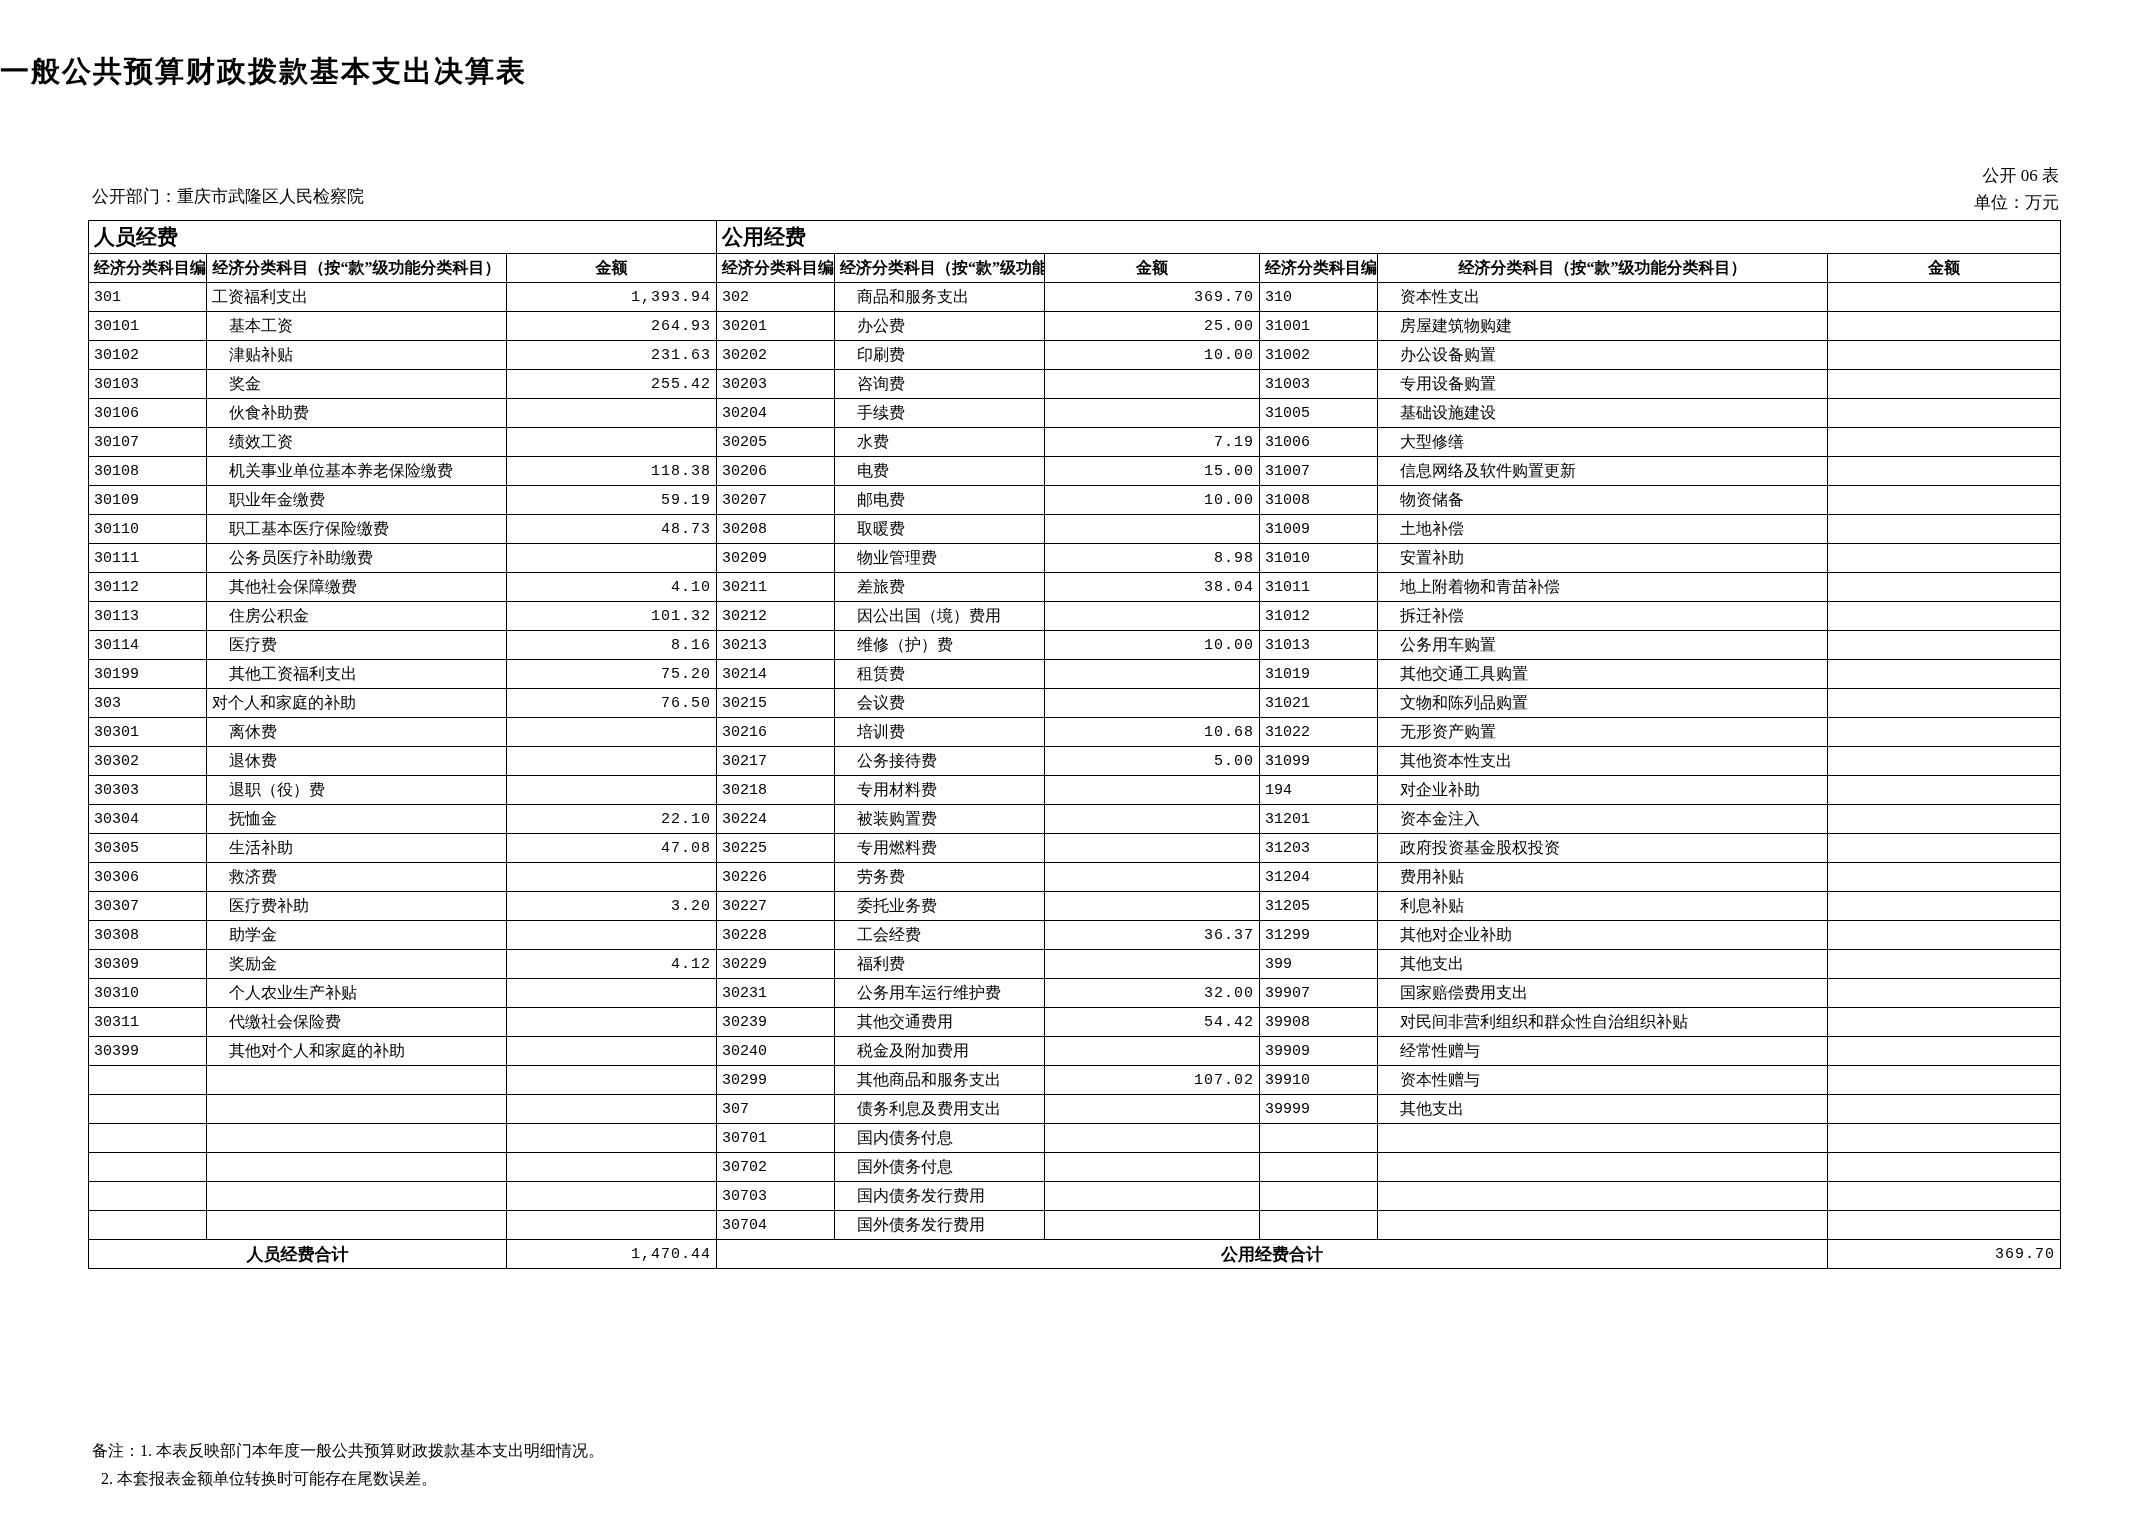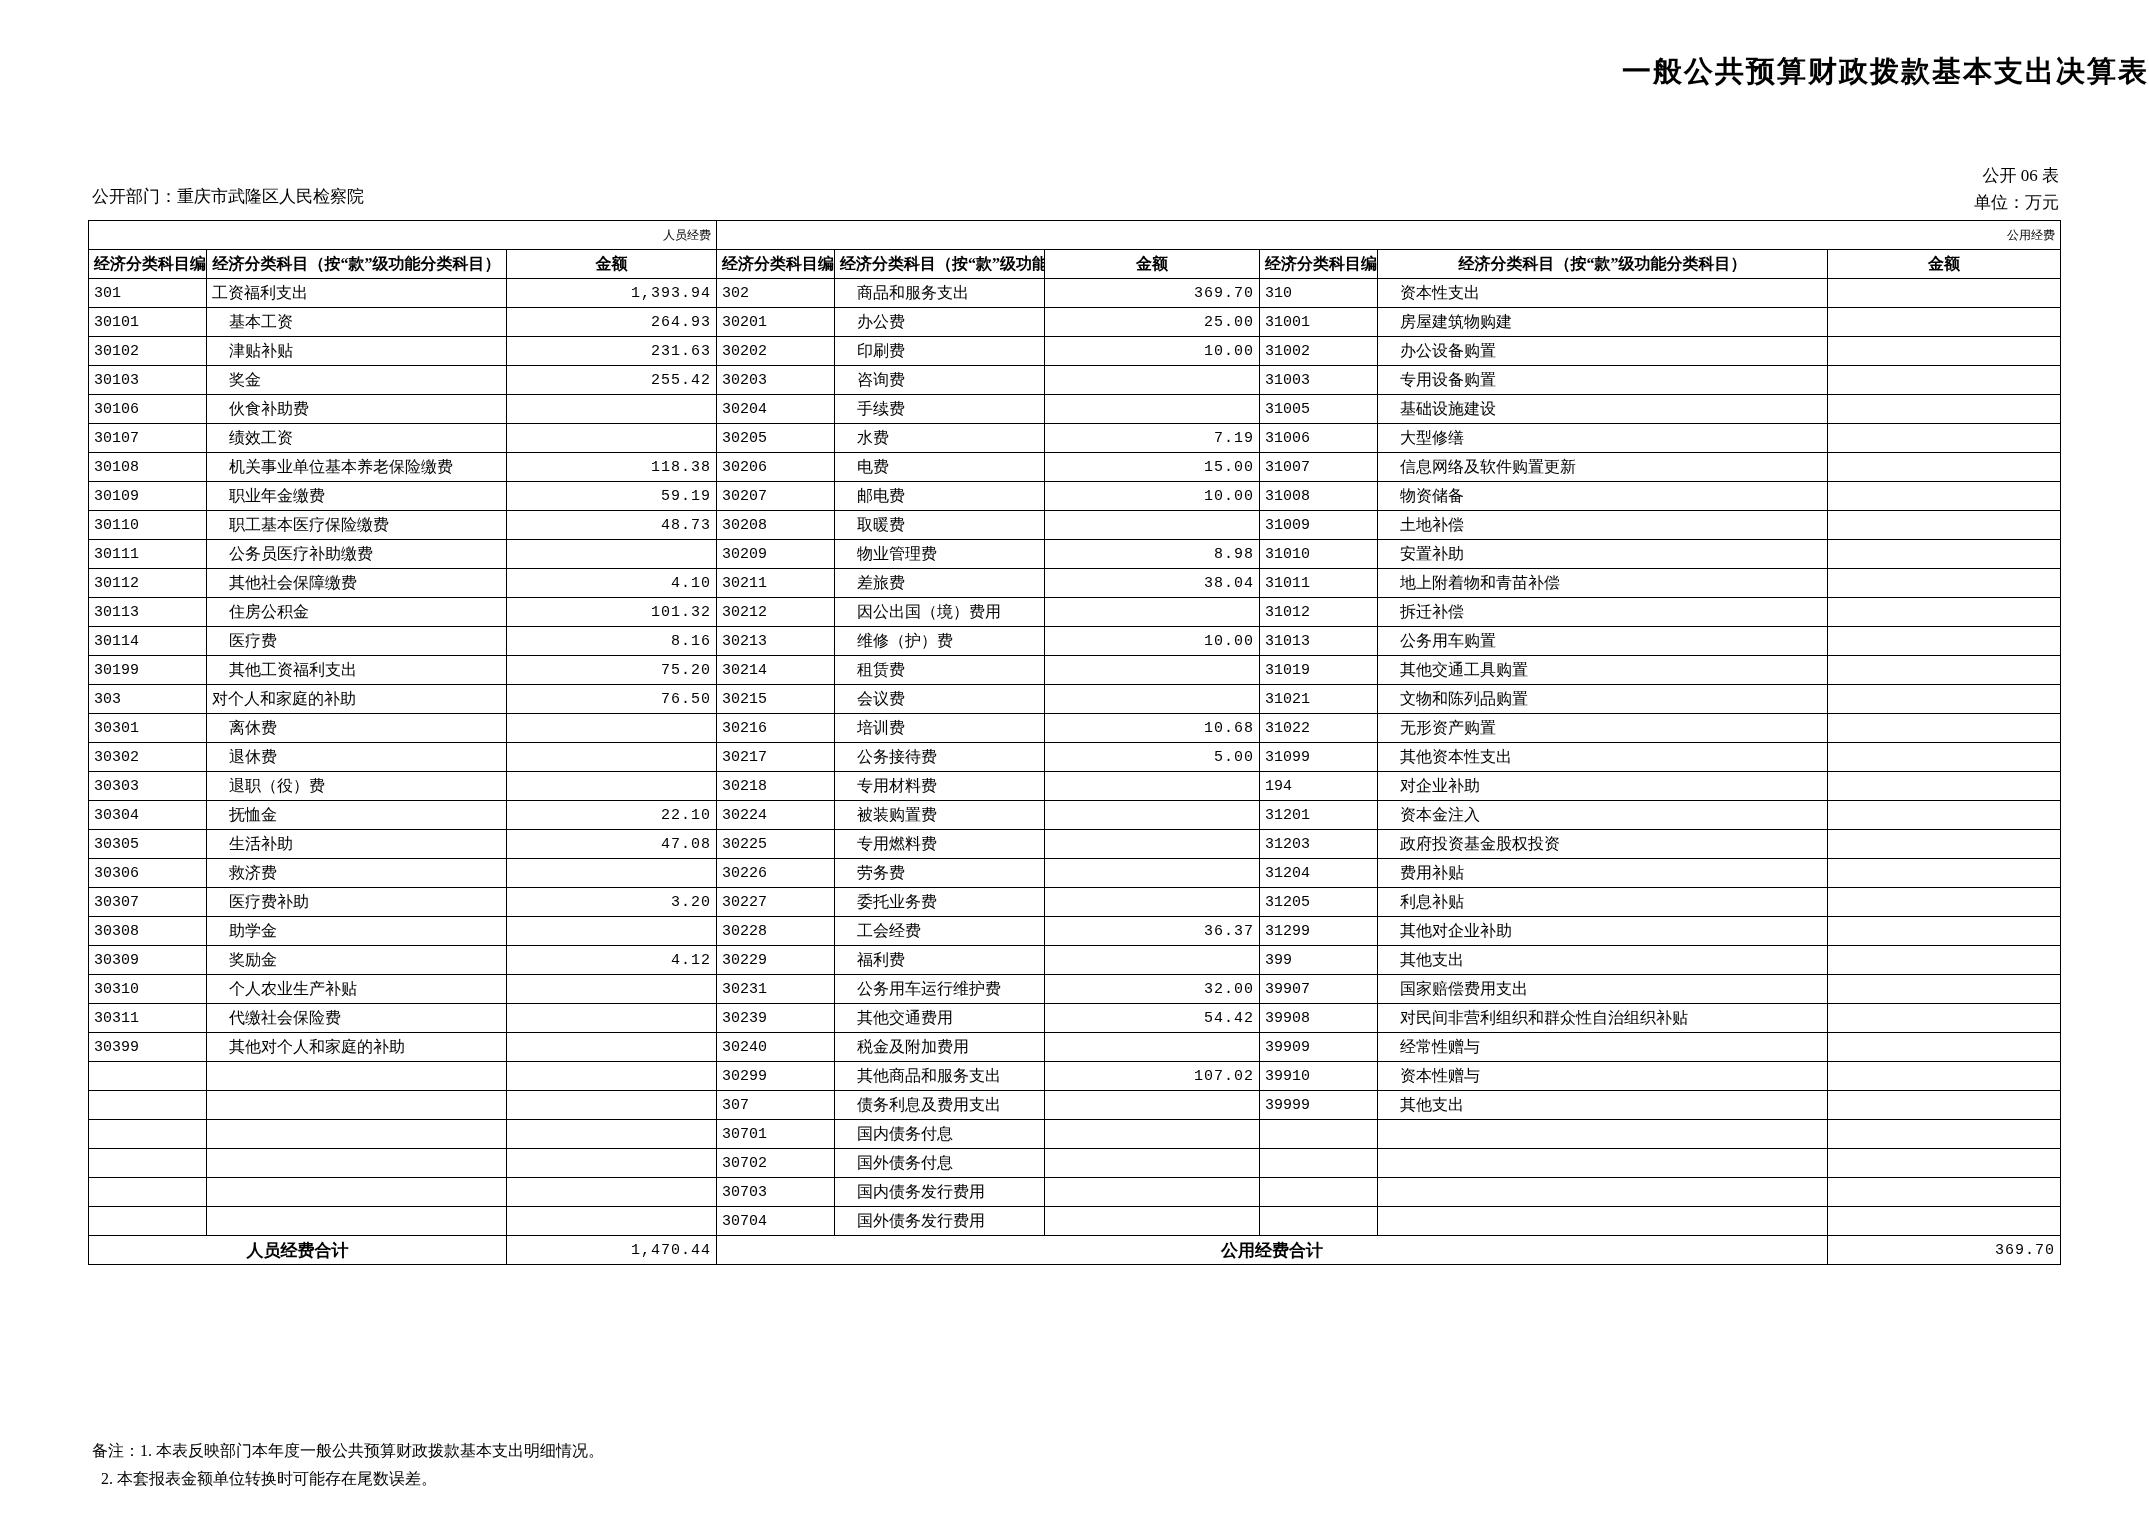--- a/index.html
+++ b/index.html
@@ -15,21 +15,21 @@
     position: relative;
   }
   .page {
     width: 2149px;
     height: 1520px;
     position: relative;
     box-sizing: border-box;
     padding: 0;
   }
   .doc-title {
-    text-align: right;
+    text-align: left;
     font-family: "Liberation Sans", sans-serif;
     font-weight: bold;
     font-size: 29px;
     letter-spacing: 2px;
     margin-top: 52px;
   }
   .meta-right {
     position: absolute;
     right: 90px;
     top: 110px;
@@ -60,23 +60,23 @@
   table.main td, table.main th {
     border: 1px solid #000;
     padding: 2px 5px;
     vertical-align: middle;
     height: 29px;
     box-sizing: border-box;
     overflow: hidden;
     white-space: nowrap;
   }
   .grp-head {
-    text-align: right;
-    font-weight: normal;
-    font-size: 12px;
+    text-align: left;
+    font-weight: bold;
+    font-size: 21px;
     height: 30px;
   }
   .col-head {
     text-align: center;
     font-weight: bold;
     font-size: 16px;
     white-space: normal;
     line-height: 1.25;
     height: 86px;
     padding: 4px 6px;

